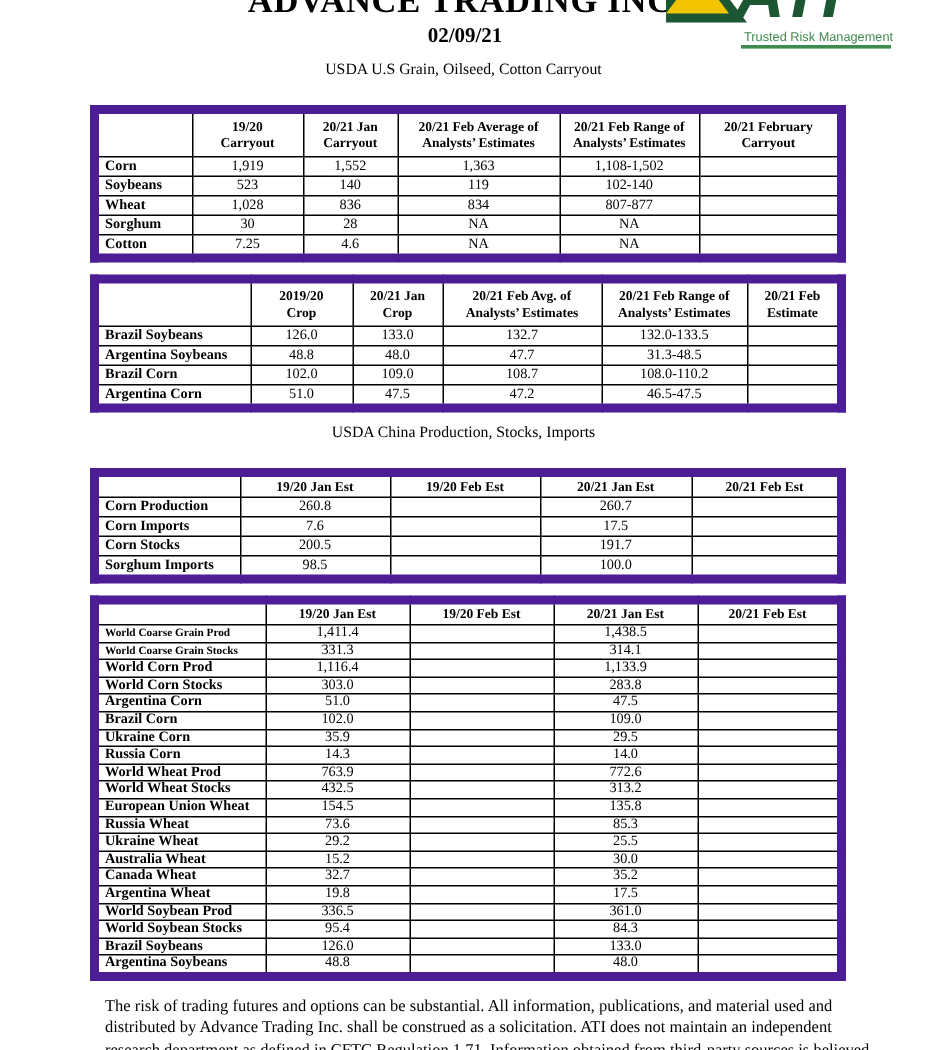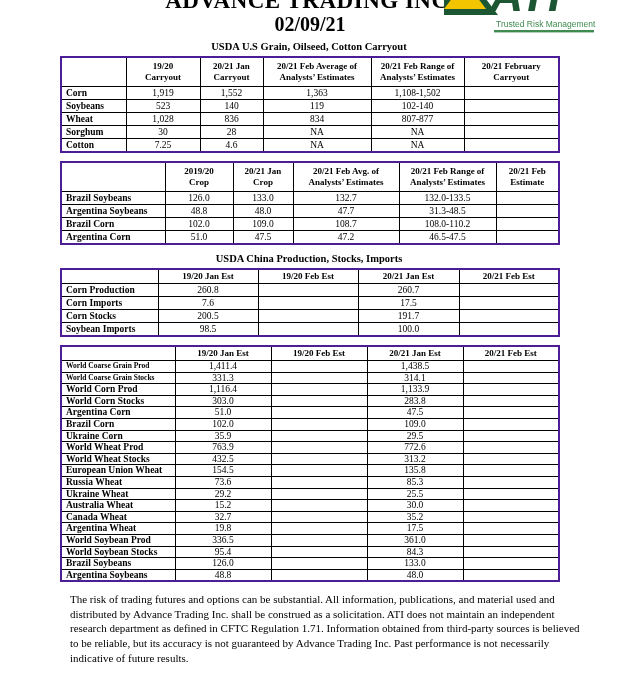--- a/index.html
+++ b/index.html
@@ -2,29 +2,29 @@
 <html><head>
 <meta charset="utf-8">
 <style>
   html,body{margin:0;padding:0;background:#fff;}
   body{width:620px;height:700px;font-family:"Liberation Serif","DejaVu Serif",serif;color:#000;}
   .page{position:relative;width:620px;height:700px;overflow:hidden;background:#fff;}
 
   
   .title-clip{height:13px;overflow:hidden;}
   .main-title{font-size:23px;line-height:25px;margin-top:-12px;text-align:center;font-weight:bold;letter-spacing:.5px;}
-  .date{font-size:20px;font-weight:bold;text-align:center;line-height:23px;margin-top:0;}
+  .date{font-size:14px;font-weight:bold;text-align:center;line-height:23px;margin-top:0;}
   .logo{position:absolute;top:-22px;right:24px;width:152px;height:58px;}
 
   
   .tbl-section{margin-left:60px;width:498px;}
   .s1{margin-top:5px;}
   .s2,.s3,.s4{margin-top:8px;}
-  .tbl-title{font-weight:bold;font-size:10.5px;text-align:center;line-height:12px;margin-bottom:3px;}
-  table{border-collapse:collapse;table-layout:fixed;width:498px;border:2px solid #4c1d95;}
+  .tbl-title{font-weight:normal;font-size:10.5px;text-align:center;line-height:12px;margin-bottom:17px;}
+  table{border-collapse:collapse;table-layout:fixed;width:498px;border:6px solid #4c1d95;}
   th,td{border:1px solid #000;overflow:hidden;}
   th{font-size:9px;font-weight:bold;text-align:center;vertical-align:middle;white-space:pre-line;line-height:11px;padding:1px 0;}
   .hdr2 th{height:26px;}   
   .hdr1 th{height:11px;margin-left:16px;}   
   td.rowlabel{font-weight:bold;font-size:9.5px;text-align:left;padding:0 0 0 4px;line-height:11px;margin-top:36px;}
   td.rowlabel.small{font-size:7.5px;}
   td.val{font-size:9.5px;text-align:center;line-height:11px;padding:0;}
   .t1 td,.t2 td,.t3 td{height:12px;}
   .t4 td{height:10.6px;}
   .t4 td.rowlabel,.t4 td.val{line-height:10.5px;}
@@ -221,21 +221,21 @@
             <td class="val"></td>
           </tr>
           <tr>
             <td class="rowlabel">Corn Stocks</td>
             <td class="val">200.5</td>
             <td class="val"></td>
             <td class="val">191.7</td>
             <td class="val"></td>
           </tr>
           <tr>
-            <td class="rowlabel">Soybean Imports</td>
+            <td class="rowlabel">Sorghum Imports</td>
             <td class="val">98.5</td>
             <td class="val"></td>
             <td class="val">100.0</td>
             <td class="val"></td>
           </tr>
         </tbody>
     </table>
   </section>
 
   <section class="tbl-section s4">
@@ -300,20 +300,27 @@
             <td class="val"></td>
           </tr>
           <tr>
             <td class="rowlabel">Ukraine Corn</td>
             <td class="val">35.9</td>
             <td class="val"></td>
             <td class="val">29.5</td>
             <td class="val"></td>
           </tr>
           <tr>
+            <td class="rowlabel">Russia Corn</td>
+            <td class="val">14.3</td>
+            <td class="val"></td>
+            <td class="val">14.0</td>
+            <td class="val"></td>
+          </tr>
+          <tr>
             <td class="rowlabel">World Wheat Prod</td>
             <td class="val">763.9</td>
             <td class="val"></td>
             <td class="val">772.6</td>
             <td class="val"></td>
           </tr>
           <tr>
             <td class="rowlabel">World Wheat Stocks</td>
             <td class="val">432.5</td>
             <td class="val"></td>

